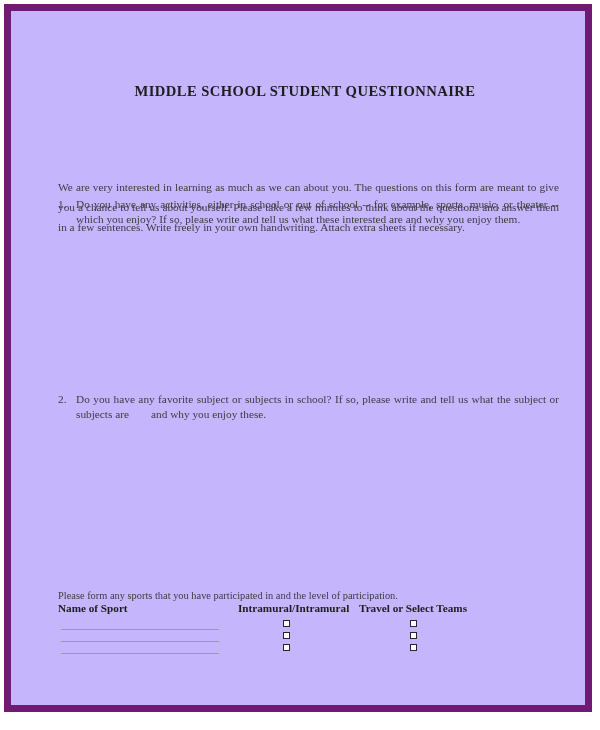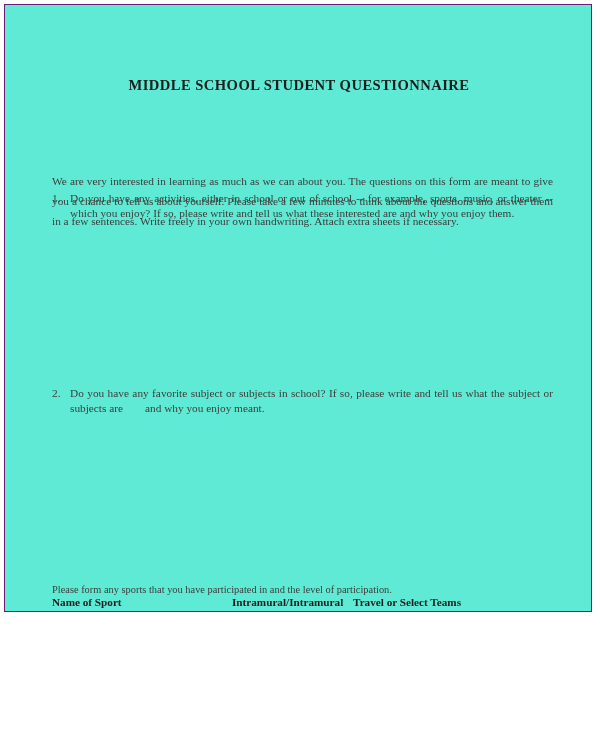--- a/index.html
+++ b/index.html
@@ -16,23 +16,23 @@
     color: #3a3a3a;
     -webkit-font-smoothing: antialiased;
   }
 
   
   .page {
     position: absolute;
     left: 4px;
     top: 4px;
     width: 588px;
-    height: 608px;
-    background: #5eead4;
-    border: 1px solid #701a75;
+    height: 708px;
+    background: #c4b5fd;
+    border: 7px solid #701a75;
     box-sizing: border-box;
     overflow: hidden;
   }
 
   
   .doc-title {
     position: absolute;
     left: 0;
     top: 72px;
     width: 588px;
@@ -164,21 +164,21 @@
   <div class="intro">We are very interested in learning as much as we can about you.  The questions on this form are meant to give you a chance to tell us about yourself.  Please take a few minutes to think about the questions and answer them in a few sentences.  Write freely in your own handwriting.  Attach extra sheets if necessary.</div>
 
   <div class="question q1">
     <span class="qnum">1.</span>
     <span class="qtext">Do you have any activities, either in school or out of school -- for example, sports, music, or theater -- which you enjoy?  If so, please write and tell us what these interested are and why you enjoy them.</span>
   </div>
   <div class="answer-space answer-space-1"></div>
 
   <div class="question q2">
     <span class="qnum">2.</span>
-    <span class="qtext"><span>Do you have any favorite subject or subjects in school?  If so, please write and tell us what the subject or subjects are</span><span class="gap"></span><span>and why you enjoy meant.</span></span>
+    <span class="qtext"><span>Do you have any favorite subject or subjects in school?  If so, please write and tell us what the subject or subjects are</span><span class="gap"></span><span>and why you enjoy these.</span></span>
   </div>
   <div class="answer-space answer-space-2"></div>
 
   <div class="sports-note">Please form any sports that you have participated in and the level of participation.</div>
 
   <div class="sports-table">
 
     <div class="col-head head-name">Name of Sport</div>
     <div class="col-head head-rec">Intramural/Intramural</div>
     <div class="col-head head-trav">Travel or Select Teams</div>

